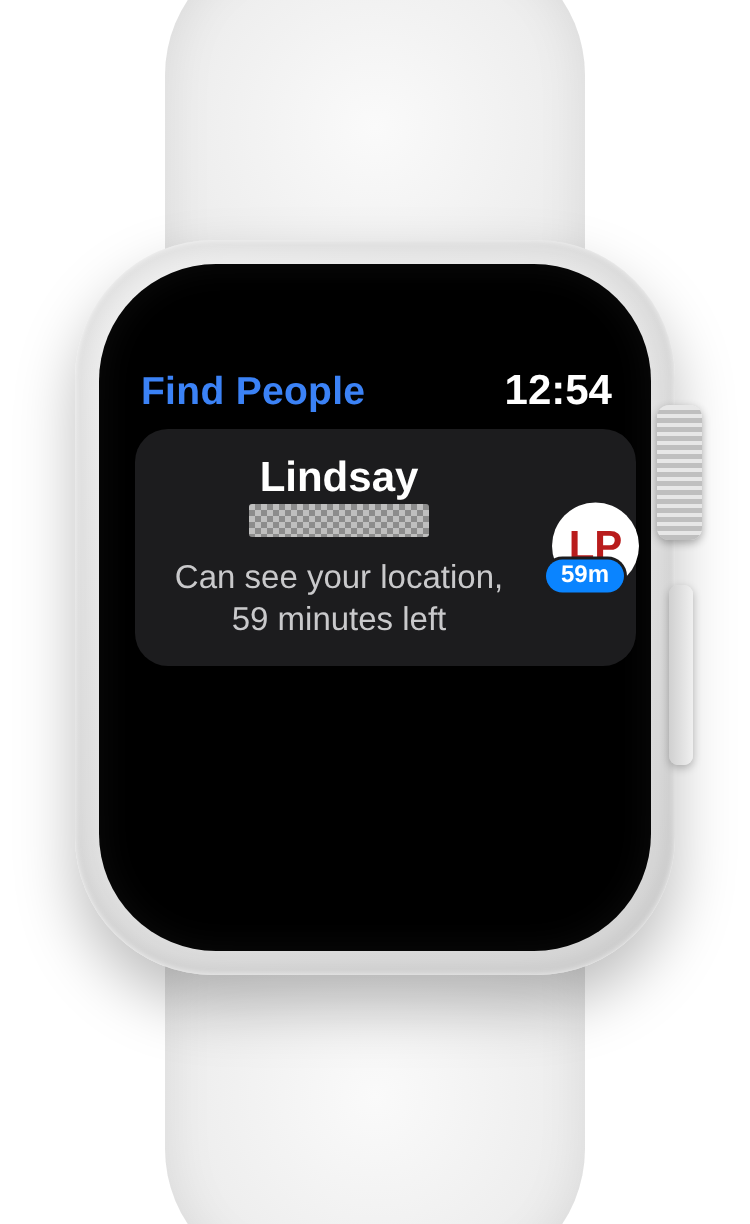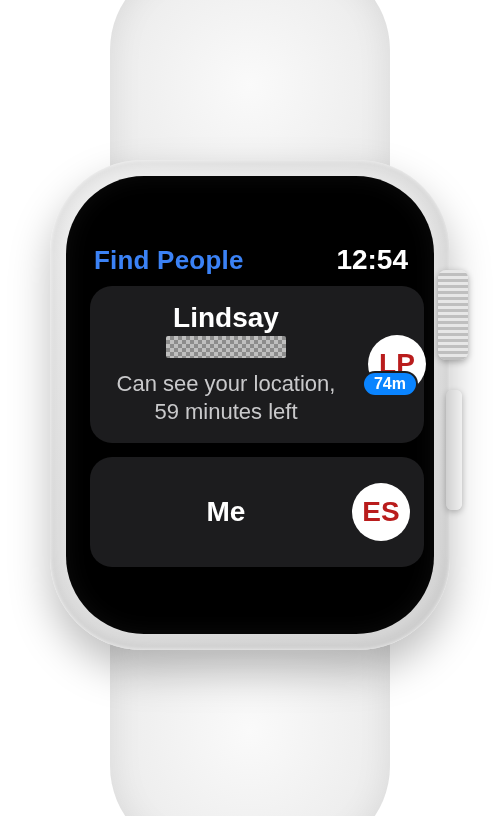--- a/index.html
+++ b/index.html
@@ -174,33 +174,23 @@
           <div class="row">
             <div class="txt">
               <div class="name">Lindsay</div>
               <span class="redacted"></span>
               <div class="sub">Can see your location, 59 minutes left</div>
             </div>
             <div class="avatar-wrap">
               <div class="avatar clip-r">
                 <span>LP</span>
               </div>
-              <div class="dist-badge">74m</div>
+              <div class="dist-badge">59m</div>
             </div>
           </div>
 
-          <div class="row me">
-            <div class="txt">
-              <div class="name">Me</div>
-            </div>
-            <div class="avatar-wrap">
-              <div class="avatar">
-                <span>ES</span>
-              </div>
-            </div>
-          </div>
 
         </div>
 
       </div>
     </div>
   </div>
 </div>
 
 </body></html>

